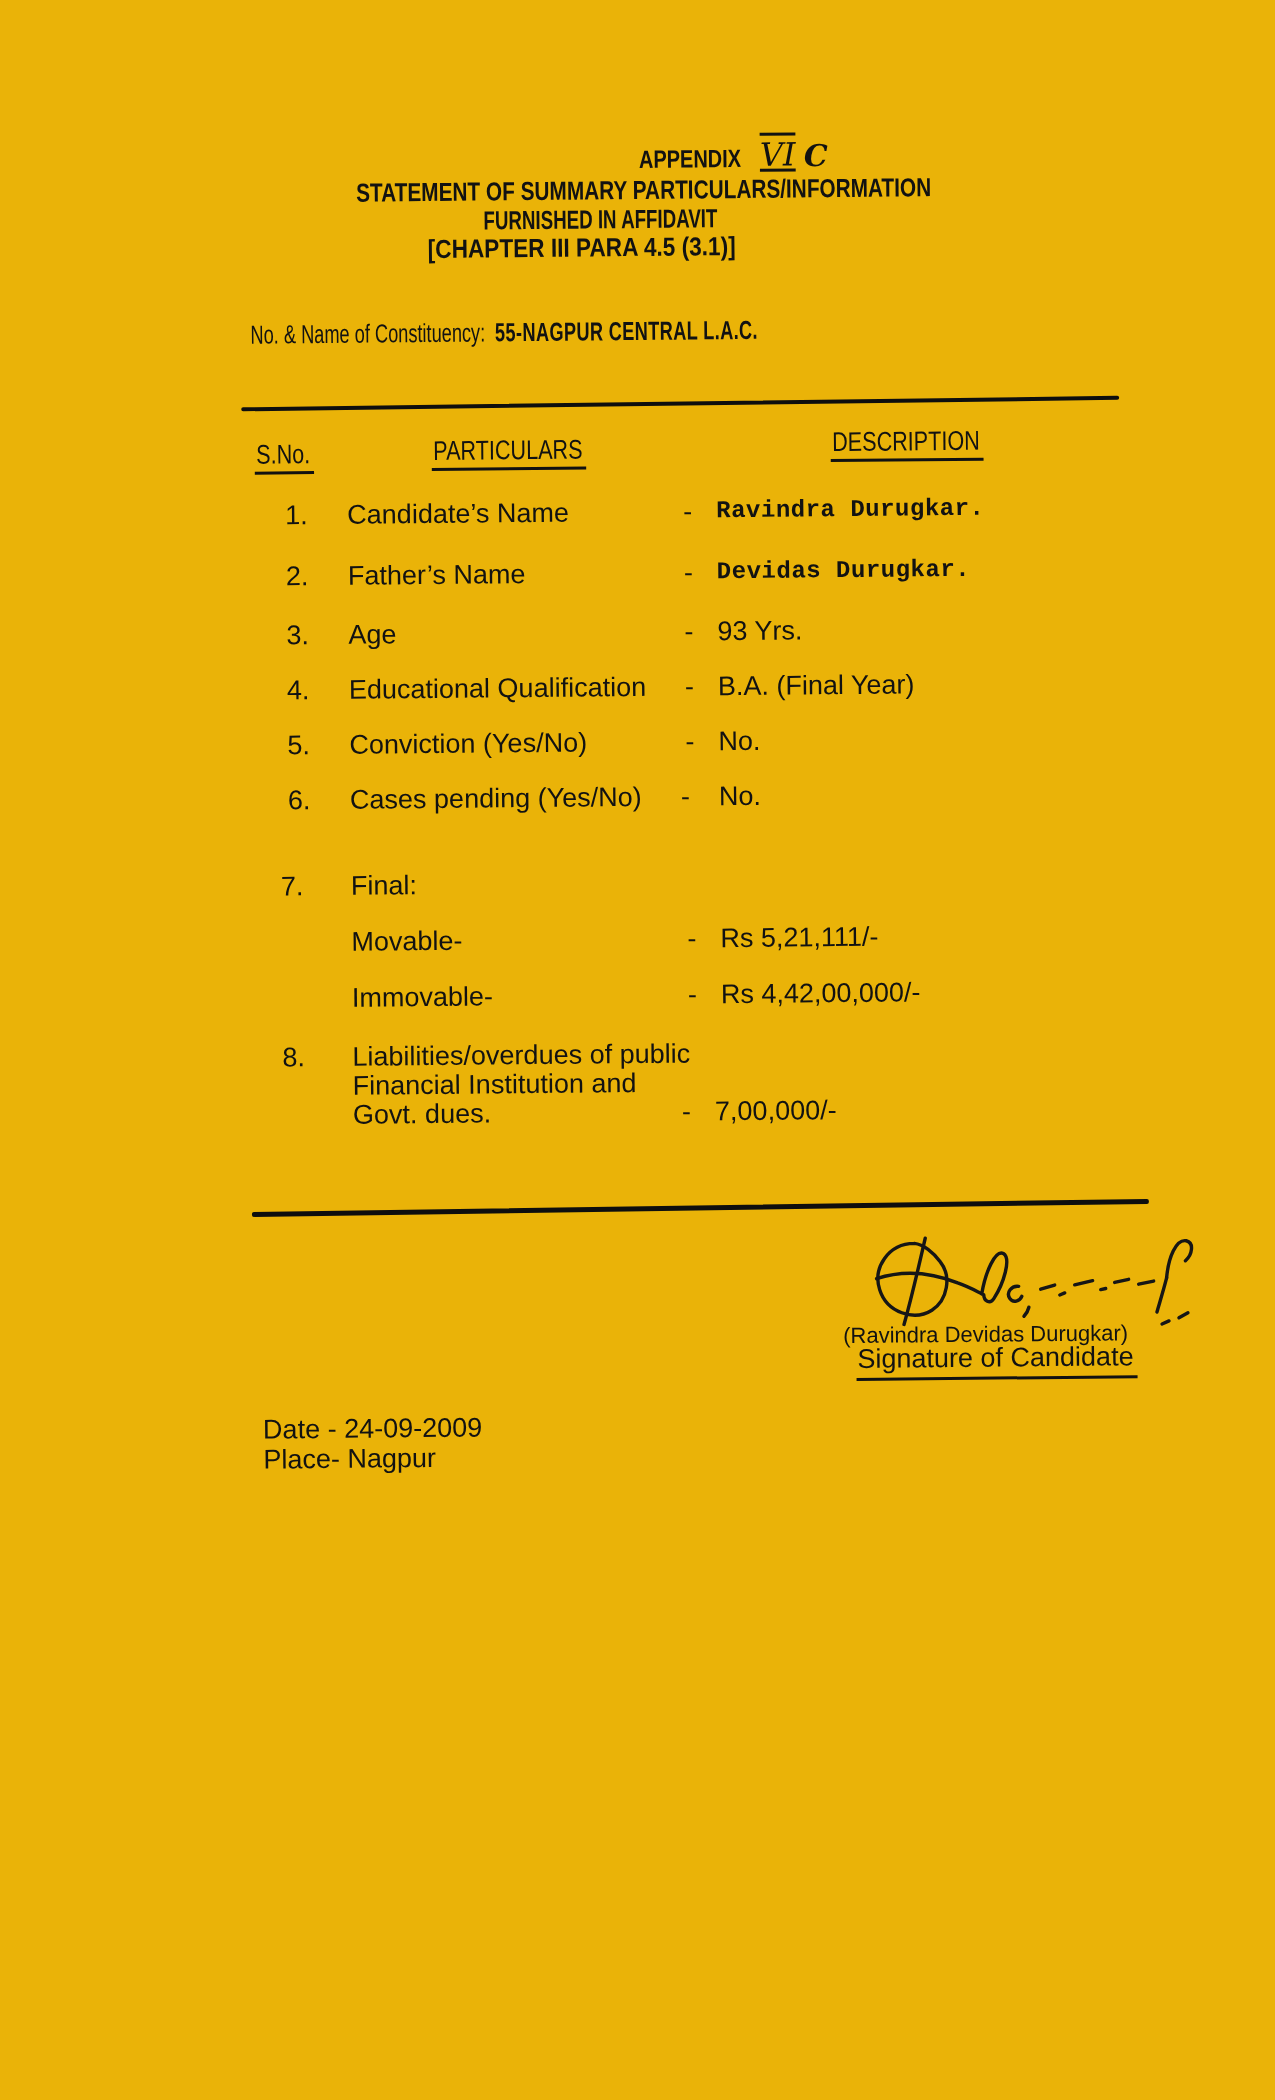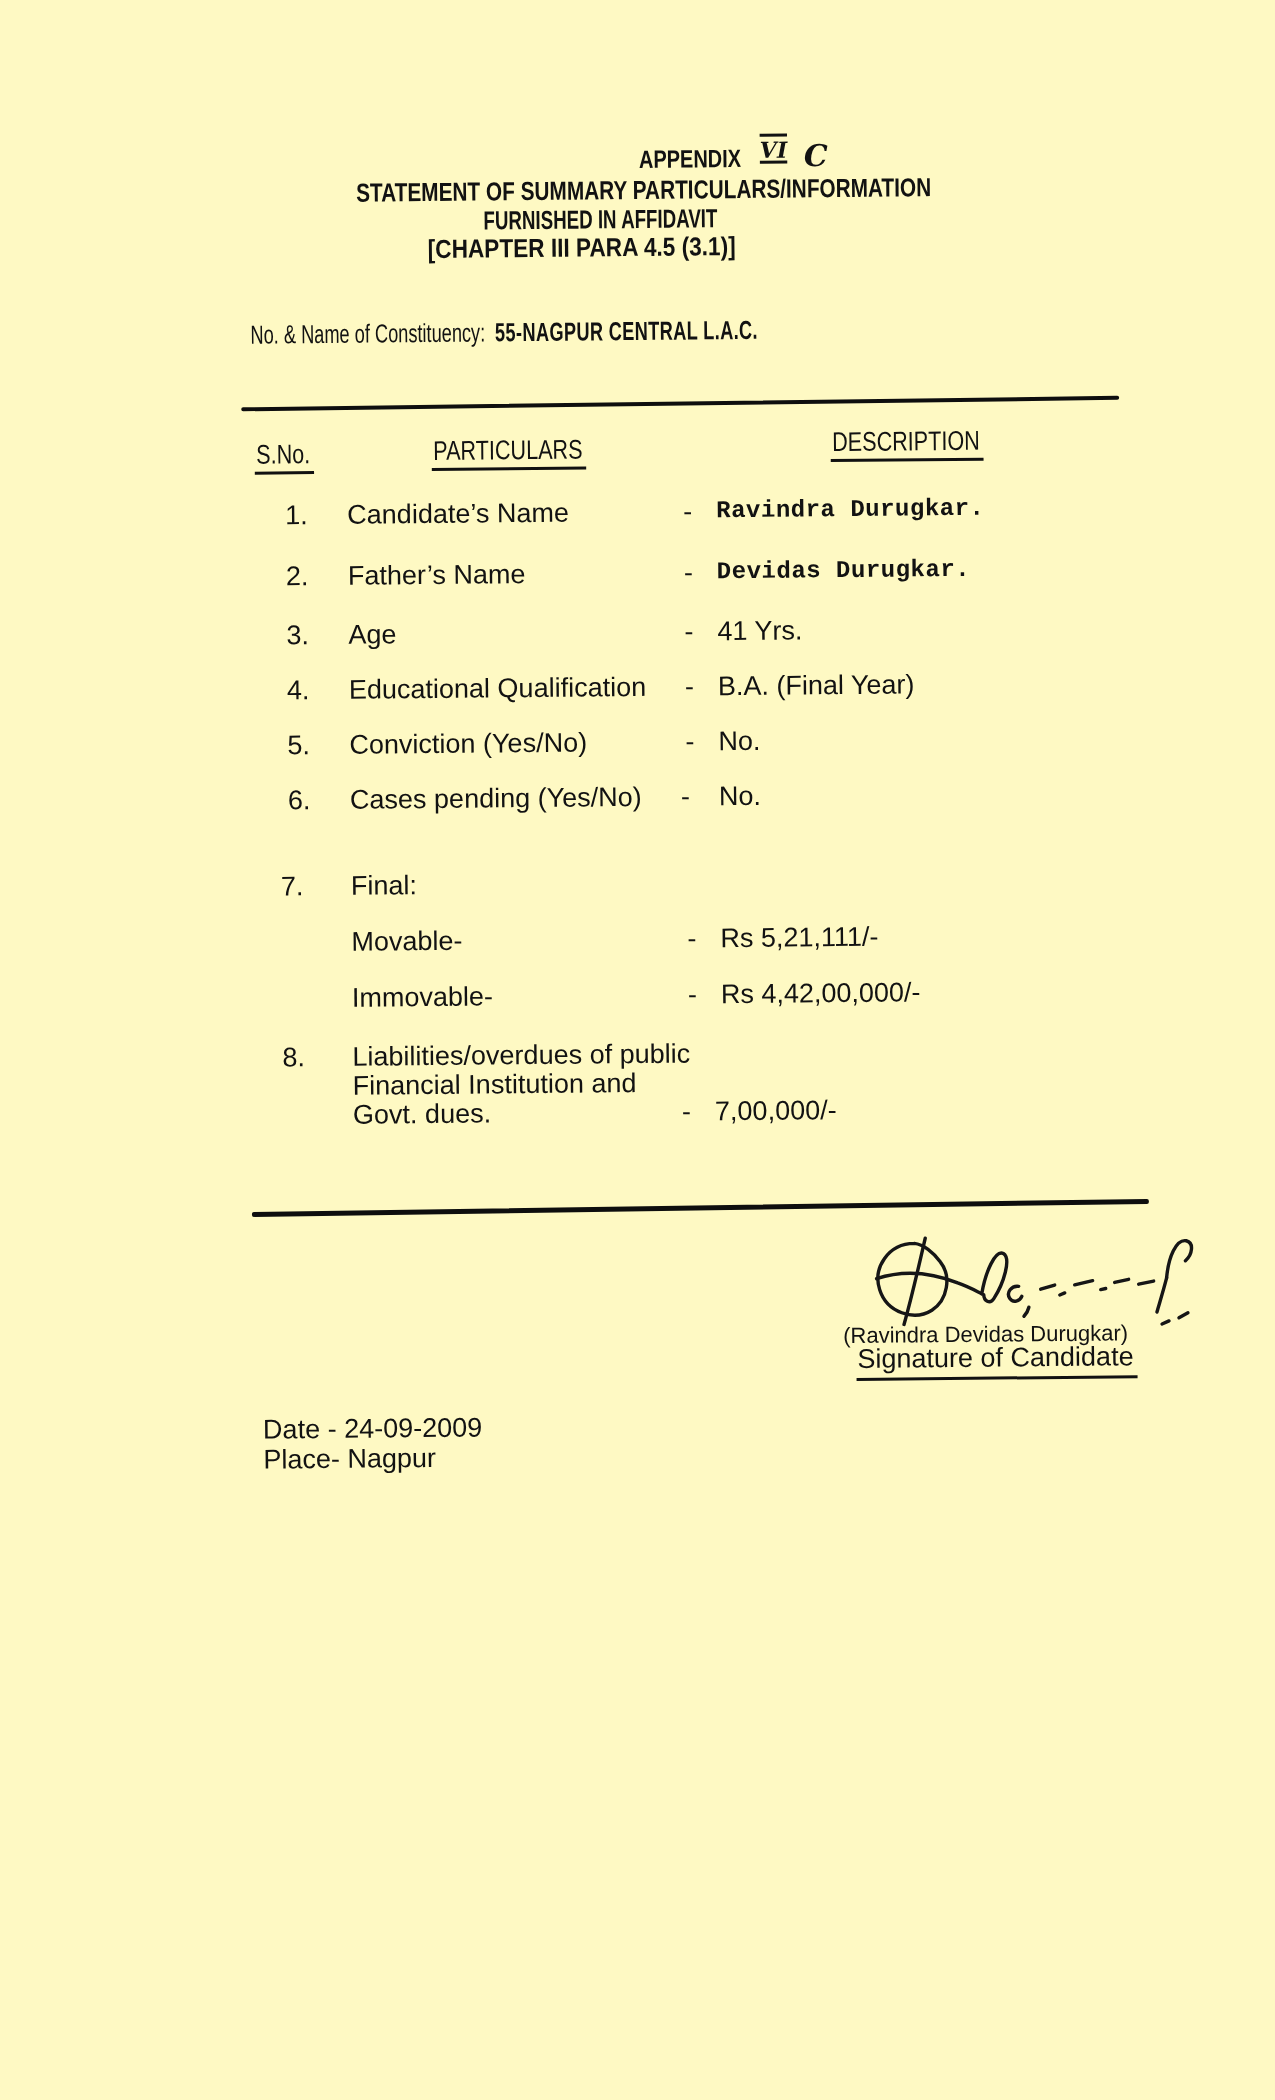--- a/index.html
+++ b/index.html
@@ -1,28 +1,28 @@
 <!DOCTYPE html>
 <html><head>
 <meta charset="utf-8">
 <style>
   html,body{margin:0;padding:0;background:#ffffff;}
-  .page{position:relative;width:1275px;height:2100px;background:#fef9c3;overflow:hidden;
+  .page{position:relative;width:1275px;height:2100px;background:#eab308;overflow:hidden;
         font-family:"Liberation Sans",sans-serif;color:#121212;}
   .sheet{position:absolute;left:0;top:0;width:1275px;height:2100px;
          transform:rotate(-0.55deg);transform-origin:637px 800px;}
   .abs{position:absolute;line-height:1;white-space:nowrap;}
 
   
   .ttl{font-weight:700;font-size:26px;}
   .sx80{display:inline-block;transform:scaleX(0.80);transform-origin:0 0;}
   .sx72{display:inline-block;transform:scaleX(0.72);transform-origin:0 0;}
   .sx87{display:inline-block;transform:scaleX(0.87);transform-origin:0 0;}
   .sx70{display:inline-block;transform:scaleX(0.70);transform-origin:0 0;}
-  .numeral{font-family:"DejaVu Serif",serif;font-style:italic;font-weight:700;font-size:22px;
+  .numeral{font-family:"DejaVu Serif",serif;font-style:italic;font-weight:400;font-size:32px;
            text-decoration:underline overline;text-decoration-thickness:2.5px;text-underline-offset:3px;}
   .scriptc{font-family:"DejaVu Serif",serif;font-style:italic;font-weight:700;font-size:30px;}
 
   
   .const-line{font-size:26px;}
   .const-val{font-weight:700;margin-left:14px;letter-spacing:0.5px;}
 
   
   .rule{position:absolute;background:#0e0e0e;border-radius:2px;}
 
@@ -95,21 +95,21 @@
     <div class="row" style="top:558px;">
       <span class="c-no">2.</span>
       <span class="c-label">Father’s Name</span>
       <span class="c-dash">-</span>
       <span class="c-val mono">Devidas Durugkar.</span>
     </div>
     <div class="row" style="top:617px;">
       <span class="c-no">3.</span>
       <span class="c-label">Age</span>
       <span class="c-dash">-</span>
-      <span class="c-val">41 Yrs.</span>
+      <span class="c-val">93 Yrs.</span>
     </div>
     <div class="row" style="top:672px;">
       <span class="c-no">4.</span>
       <span class="c-label">Educational Qualification</span>
       <span class="c-dash">-</span>
       <span class="c-val">B.A. (Final Year)</span>
     </div>
     <div class="row" style="top:727px;">
       <span class="c-no">5.</span>
       <span class="c-label">Conviction (Yes/No)</span>

